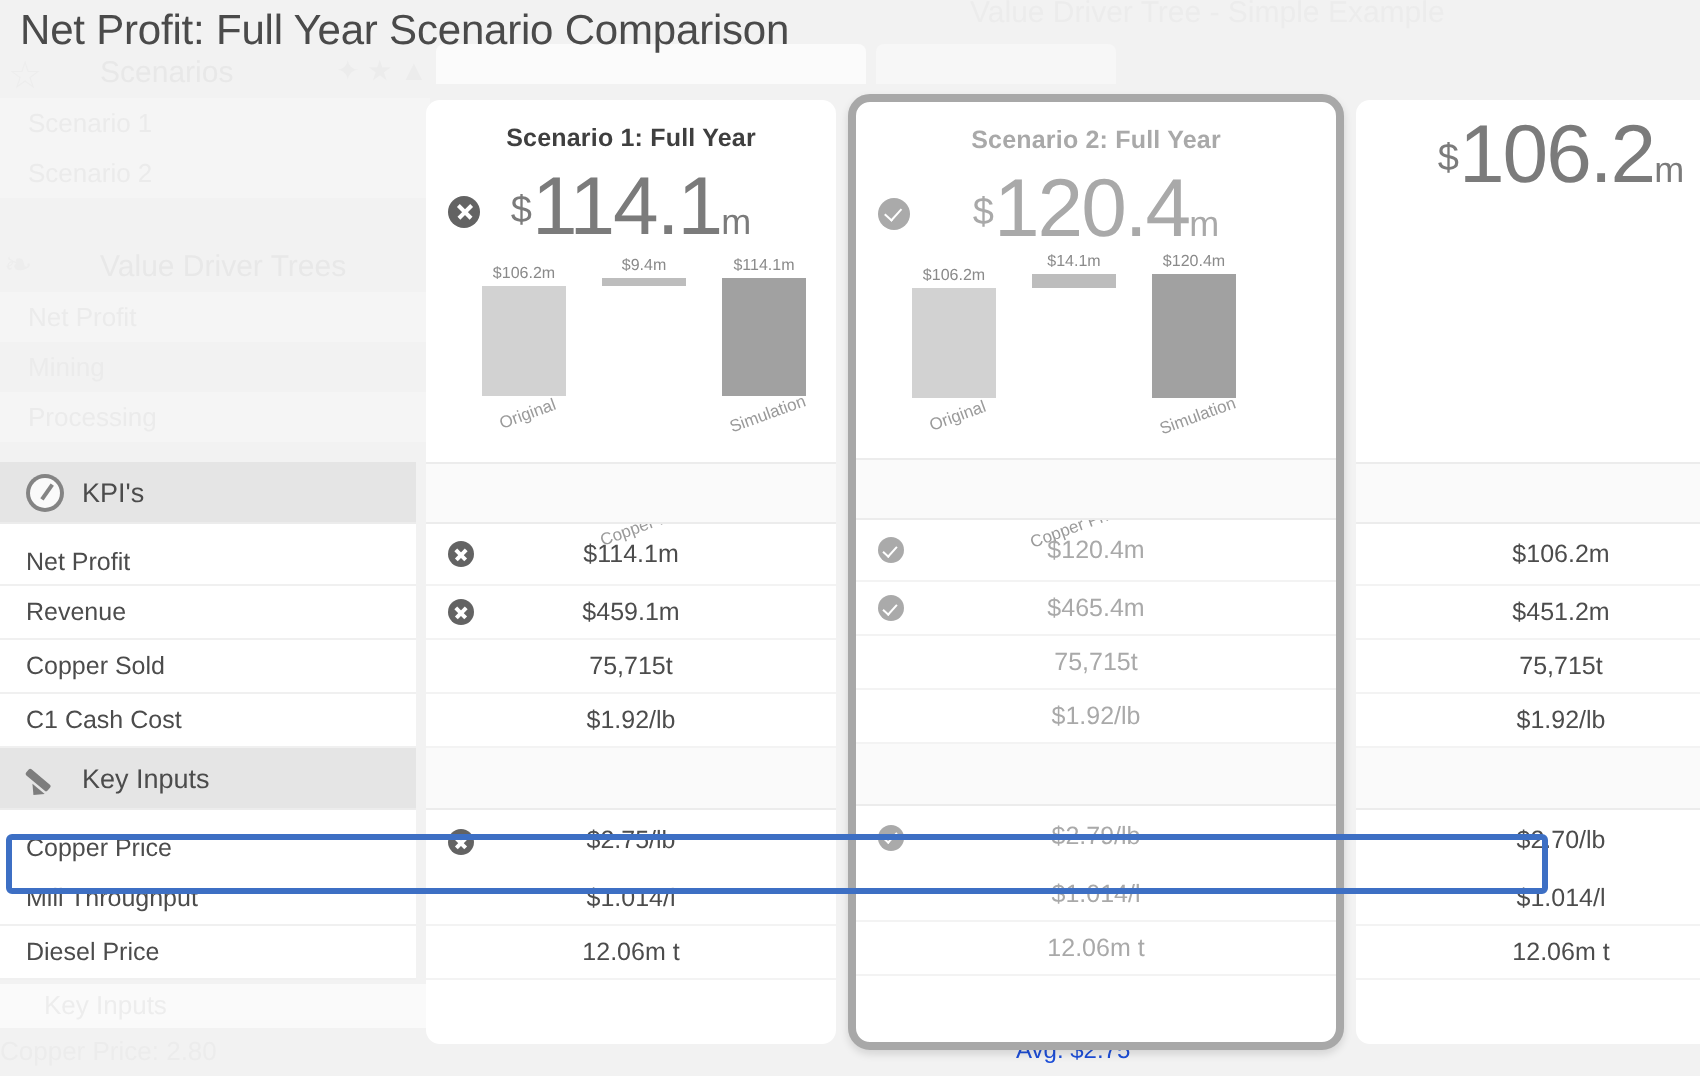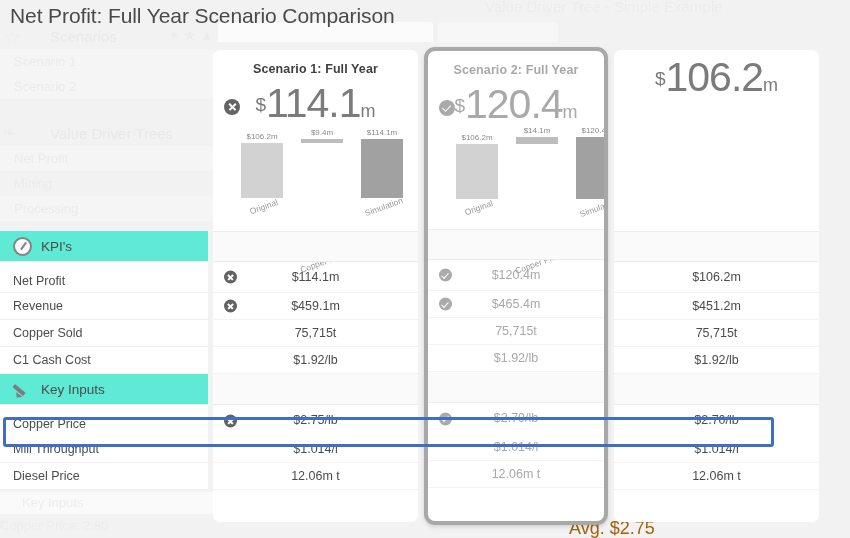--- a/index.html
+++ b/index.html
@@ -38,21 +38,21 @@
   .ghost-grid-cell { flex: 1; font-size: 12px; color: #eeeeee; text-align: center; }
   .ghost-grid-label { font-size: 13px; color: #ededed; padding-left: 26px; }
   .ghost-bottom-bar {
     position: absolute; left: 0; top: 492px; width: 330px; height: 22px;
     background: #fafafa; color: #ededed; font-size: 13px; padding-left: 22px; line-height: 22px;
   }
   .ghost-bottom-text {
     position: absolute; left: 0; top: 518px; font-size: 13px; color: #ececec;
   }
   .ghost-bottom-right {
-    position: absolute; left: 569px; top: 518px; font-size: 18px; color: #a16207;
+    position: absolute; left: 508px; top: 518px; font-size: 12px; color: #1d4ed8;
   }
   .ghost-toolbar {
     position: absolute; top: 30px; left: 405px; font-size: 11px; color: #efefef;
   }
   .ghost-tab {
     position: absolute; top: 22px; left: 218px; width: 215px; height: 20px;
     background: #fbfbfb; border-radius: 4px 4px 0 0;
   }
   .ghost-tab2 {
     position: absolute; top: 22px; left: 438px; width: 120px; height: 20px;
@@ -66,21 +66,21 @@
   }
 
   
   .label-panel {
     position: absolute; left: 0; top: 231px; width: 208px;
     background: #ffffff; z-index: 5;
   }
   .section-head {
     display: flex; align-items: center; gap: 9px;
     height: 31px; padding-left: 13px;
-    background: #5eead4; border-bottom: 1px solid #ececec;
+    background: #e5e5e5; border-bottom: 1px solid #ececec;
   }
   .section-head .sec-label { font-size: 13.5px; color: #4c4c4c; }
   .row-label {
     height: 27px; line-height: 27px; padding-left: 13px;
     font-size: 12.5px; color: #4c4c4c;
     border-bottom: 1px solid #f0f0f0;
   }
   .row-label.first { padding-top: 4px; height: 31px; line-height: 31px; }
   .row-label.hl { border-bottom: none; }
 
@@ -117,21 +117,21 @@
   }
 
   
   .cards { position: absolute; top: 50px; left: 213px; display: flex; gap: 6px; }
   .card {
     width: 205px; height: 472px;
     background: #ffffff; border-radius: 7px;
     position: relative; overflow: hidden;
   }
   .card.selected {
-    width: 184px; height: 478px; margin-top: -3px;
+    width: 248px; height: 478px; margin-top: -3px;
     border: 4px solid #a8a8a8; border-radius: 11px;
     box-shadow: 0 2px 4px rgba(0,0,0,0.13);
   }
   .card.dim .card-head,
   .card.dim .big-value,
   .card.dim .cell { color: #a9a9a9; }
 
   .card-head {
     text-align: center; font-size: 12.5px; font-weight: bold;
     color: #3f3f3f; padding-top: 12px; letter-spacing: 0.1px;

